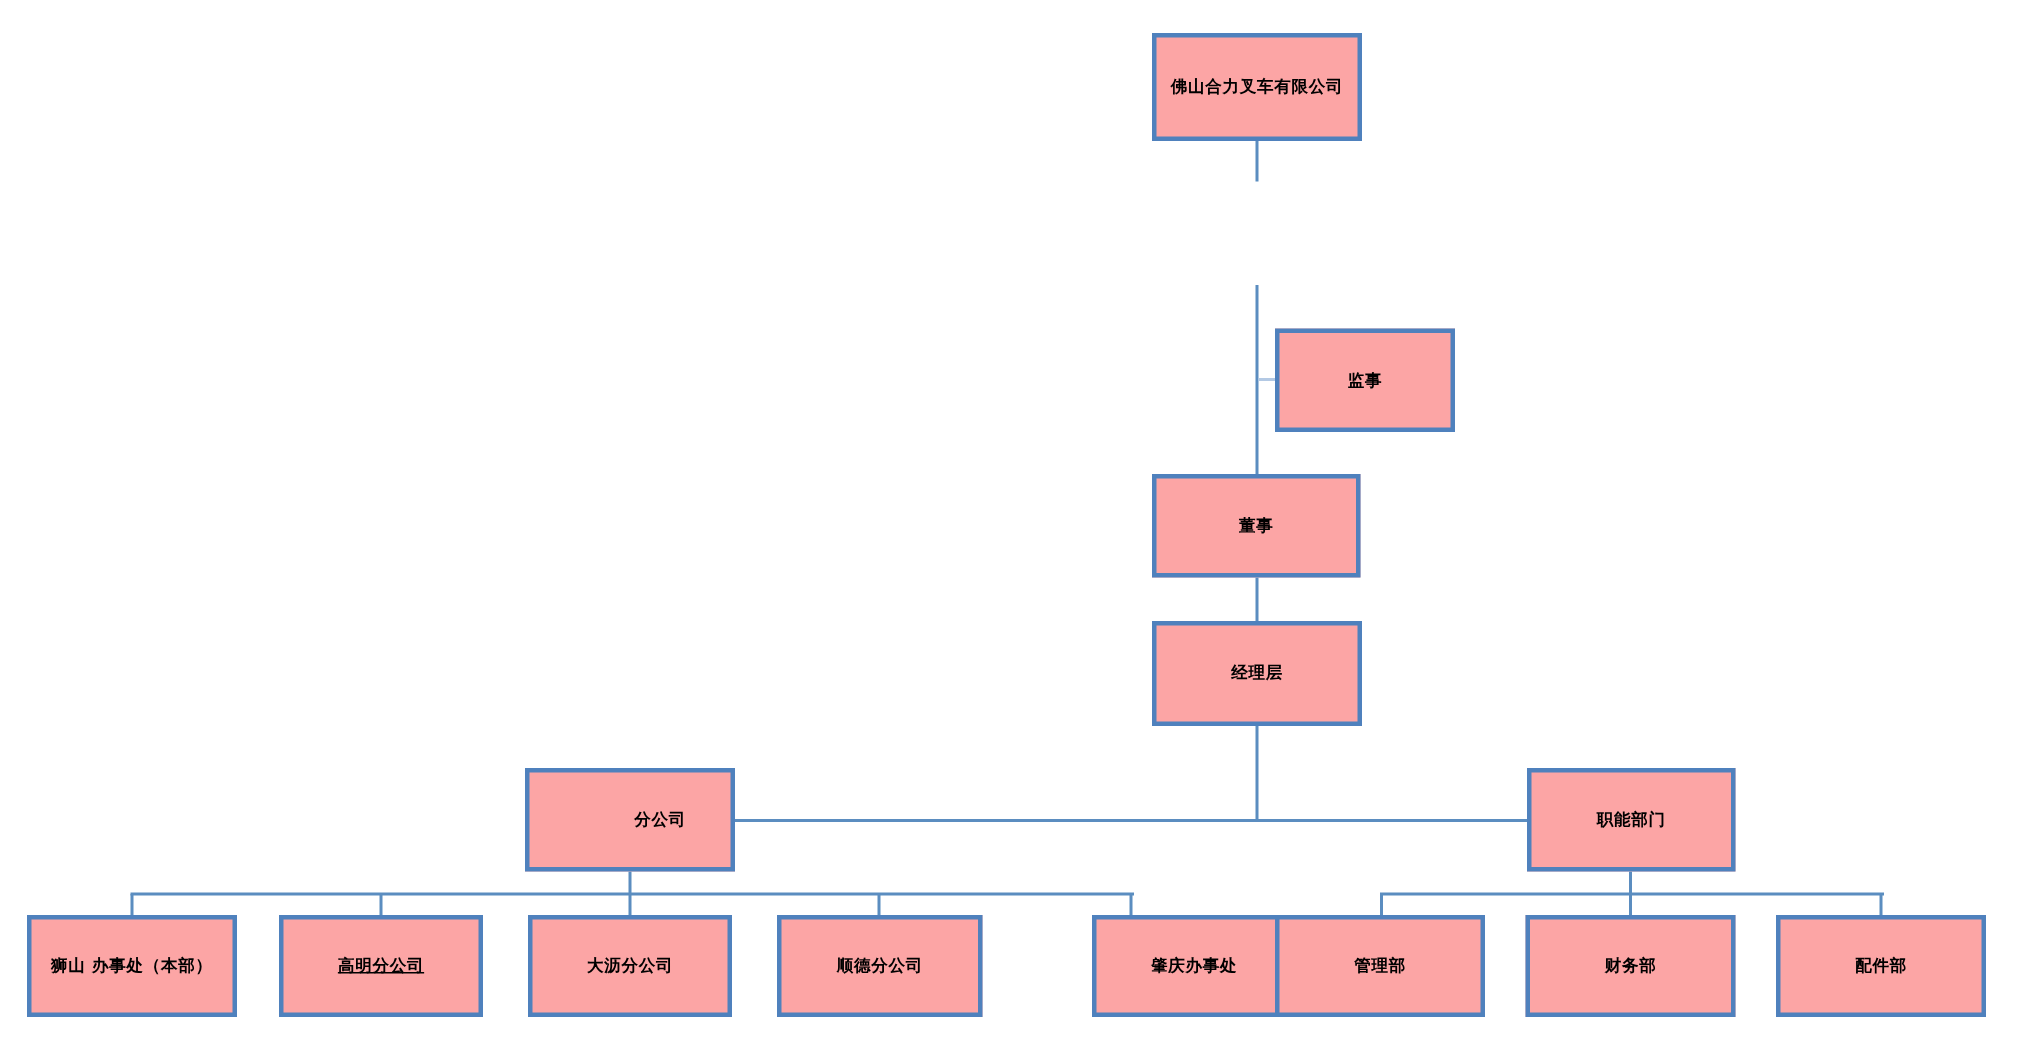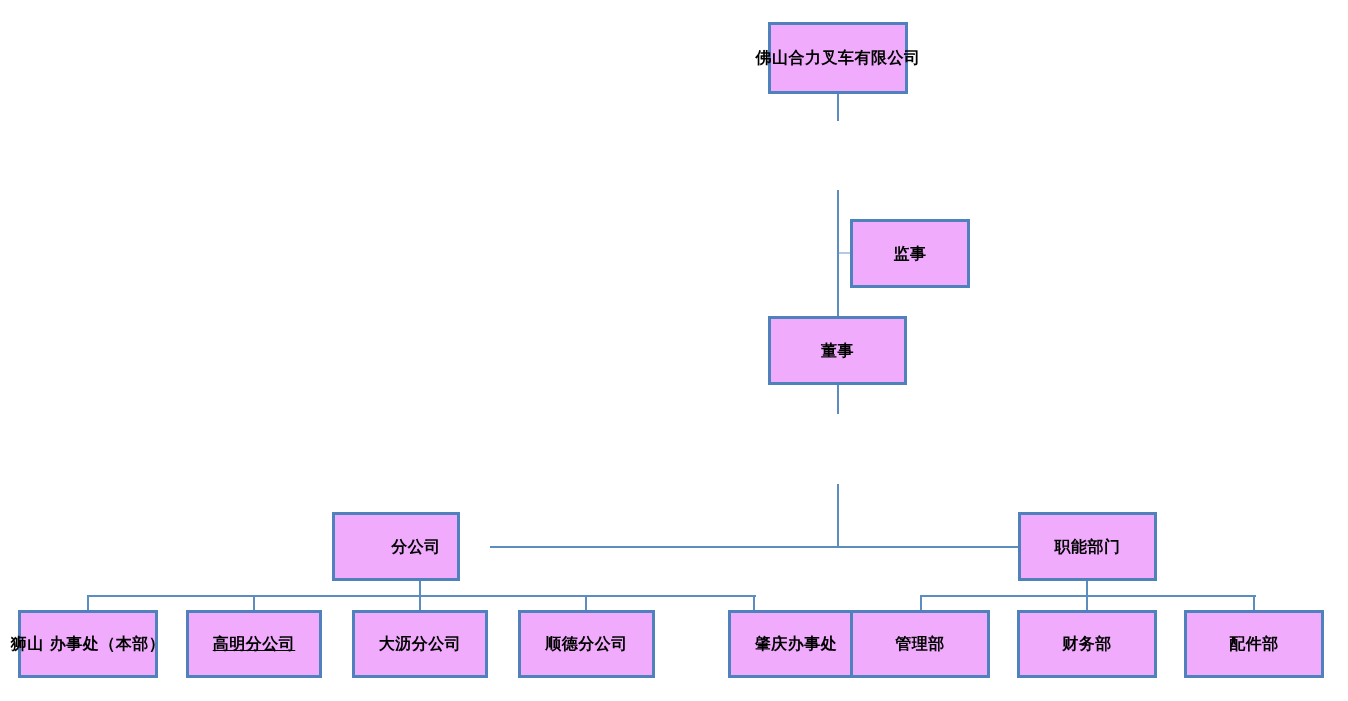--- a/index.html
+++ b/index.html
@@ -8,26 +8,26 @@
     position: relative;
     width: 1348px;
     height: 701px;
     background: var(--background, #ffffff);
     overflow: hidden;
   }
   .node {
     position: absolute;
     box-sizing: border-box;
     border: 3px solid var(--box-border, #4F81BD);
-    background: #f0abfc;
+    background: #fca5a5;
     display: flex;
     align-items: center;
     justify-content: center;
     text-align: center;
-    font-size: 16px;
+    font-size: 11px;
     font-weight: bold;
     letter-spacing: 0.5px;
     color: var(--text, #000000);
     line-height: 1.2;
     white-space: nowrap;
   }
   .line {
     position: absolute;
     background: var(--connector, #5B8DC0);
   }
@@ -67,22 +67,25 @@
 
 
   <div class="node" style="left:850px; top:219px; width:120px; height:69px;">
     <span>监事</span>
   </div>
 
   <div class="node" style="left:768px; top:316px; width:139px; height:69px;">
     <span>董事</span>
   </div>
 
+  <div class="node" style="left:768px; top:414px; width:140px; height:70px;">
+    <span>经理层</span>
+  </div>
 
-  <div class="node" style="left:332px; top:512px; width:128px; height:69px;padding-left:40px;">
+  <div class="node" style="left:350px; top:512px; width:140px; height:69px;padding-left:40px;">
     <span>分公司</span>
   </div>
 
   <div class="node" style="left:1018px; top:512px; width:139px; height:69px;">
     <span>职能部门</span>
   </div>
 
   <div class="node" style="left:18px; top:610px; width:140px; height:68px;">
     <span>狮山 办事处（本部）</span>
   </div>

